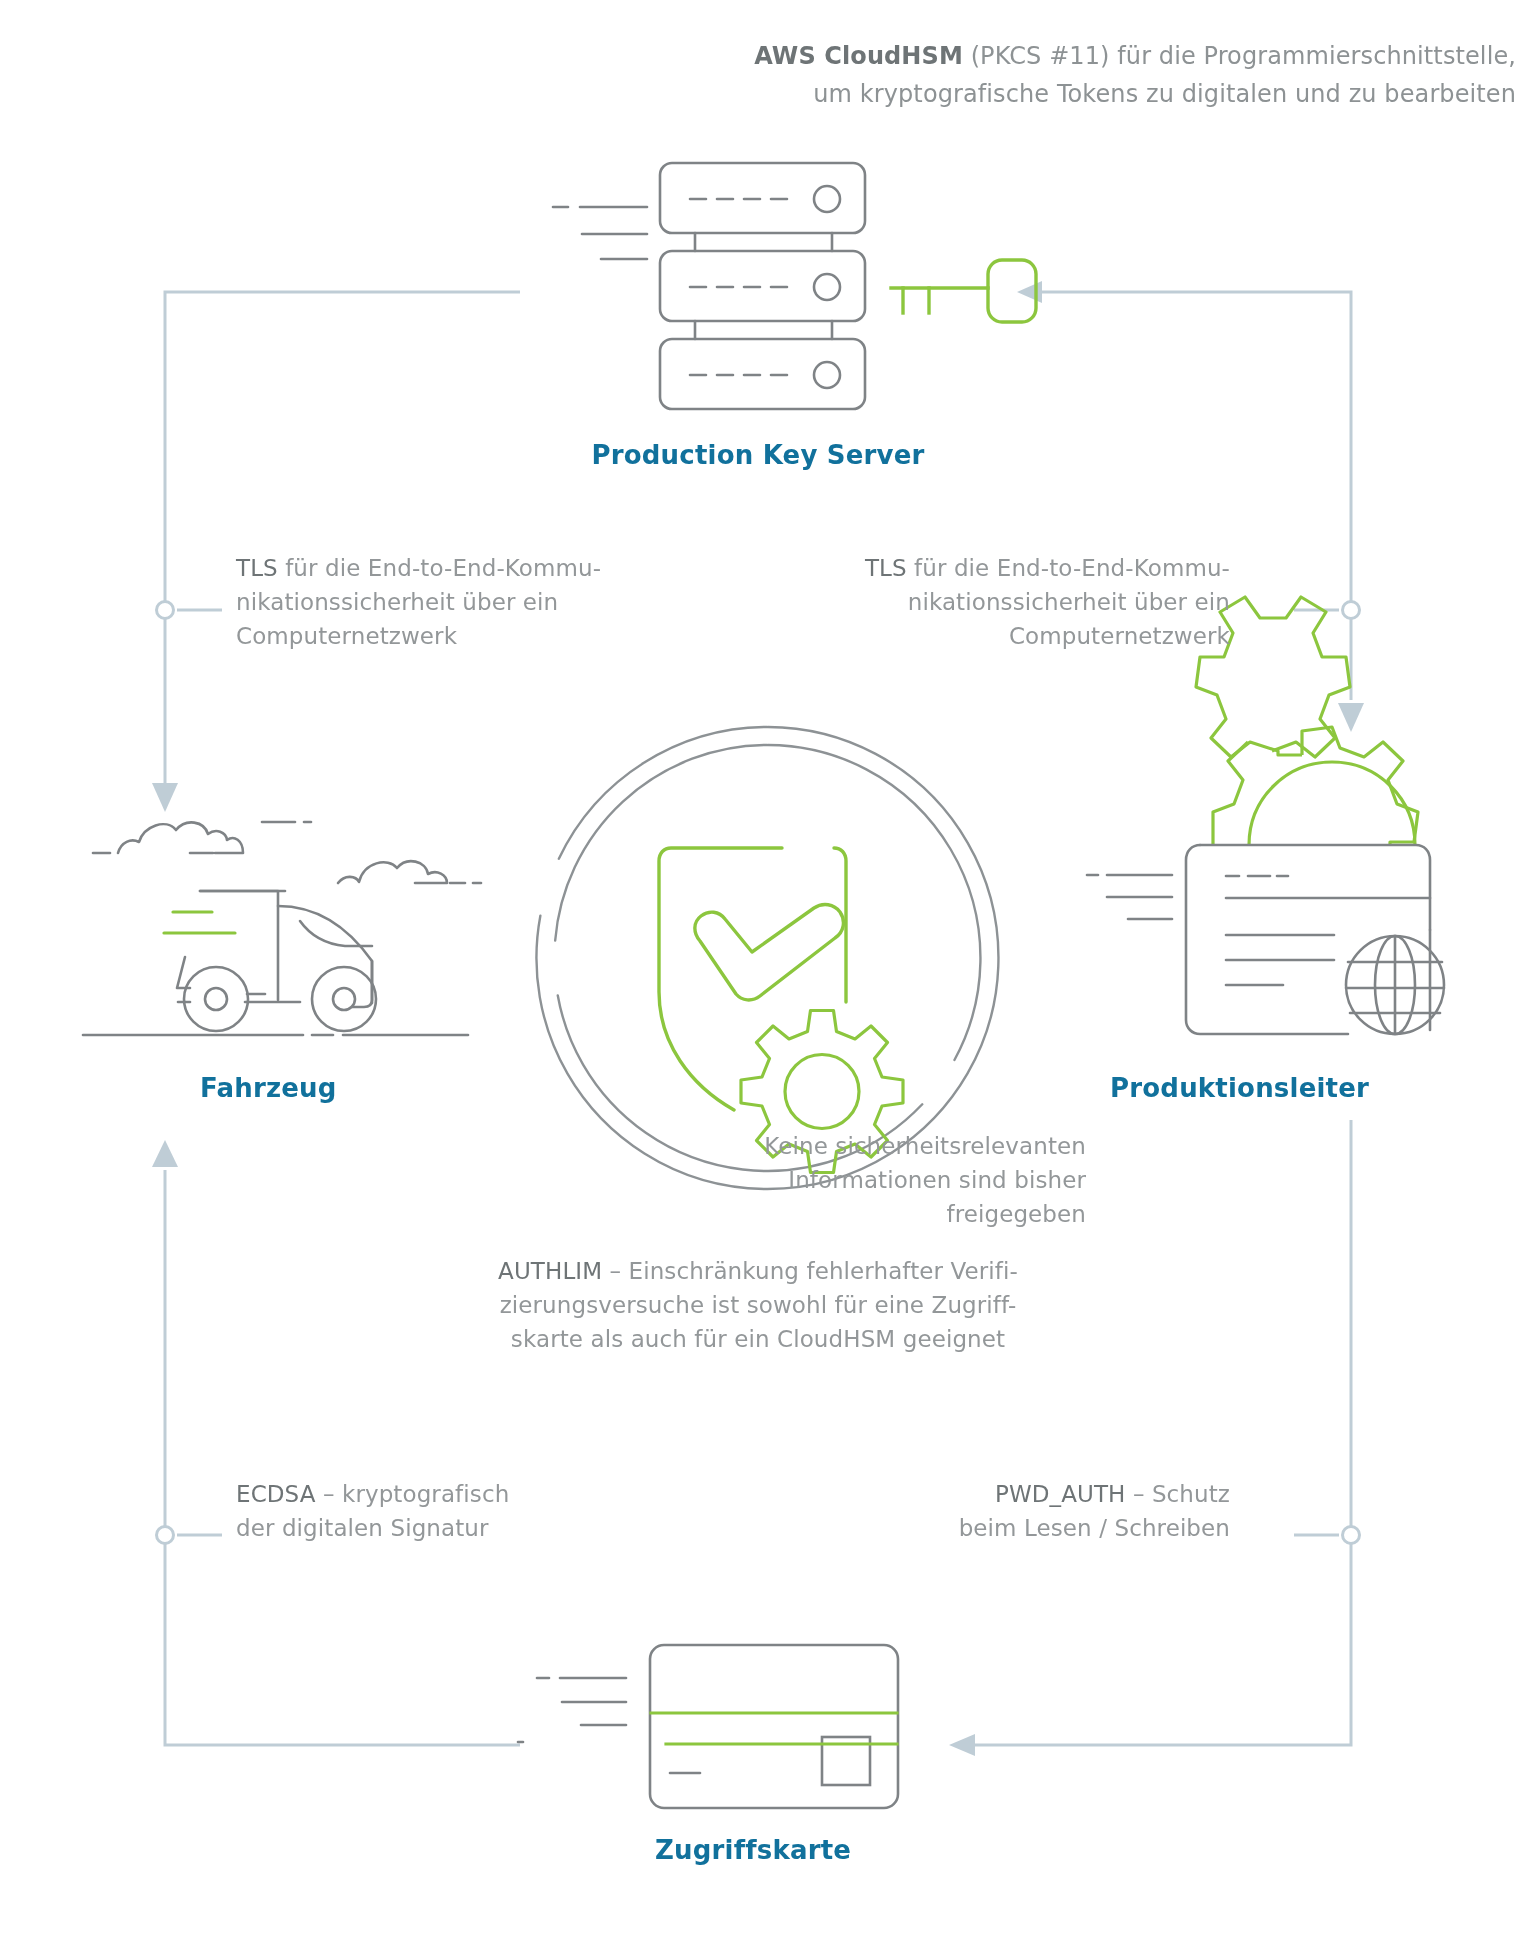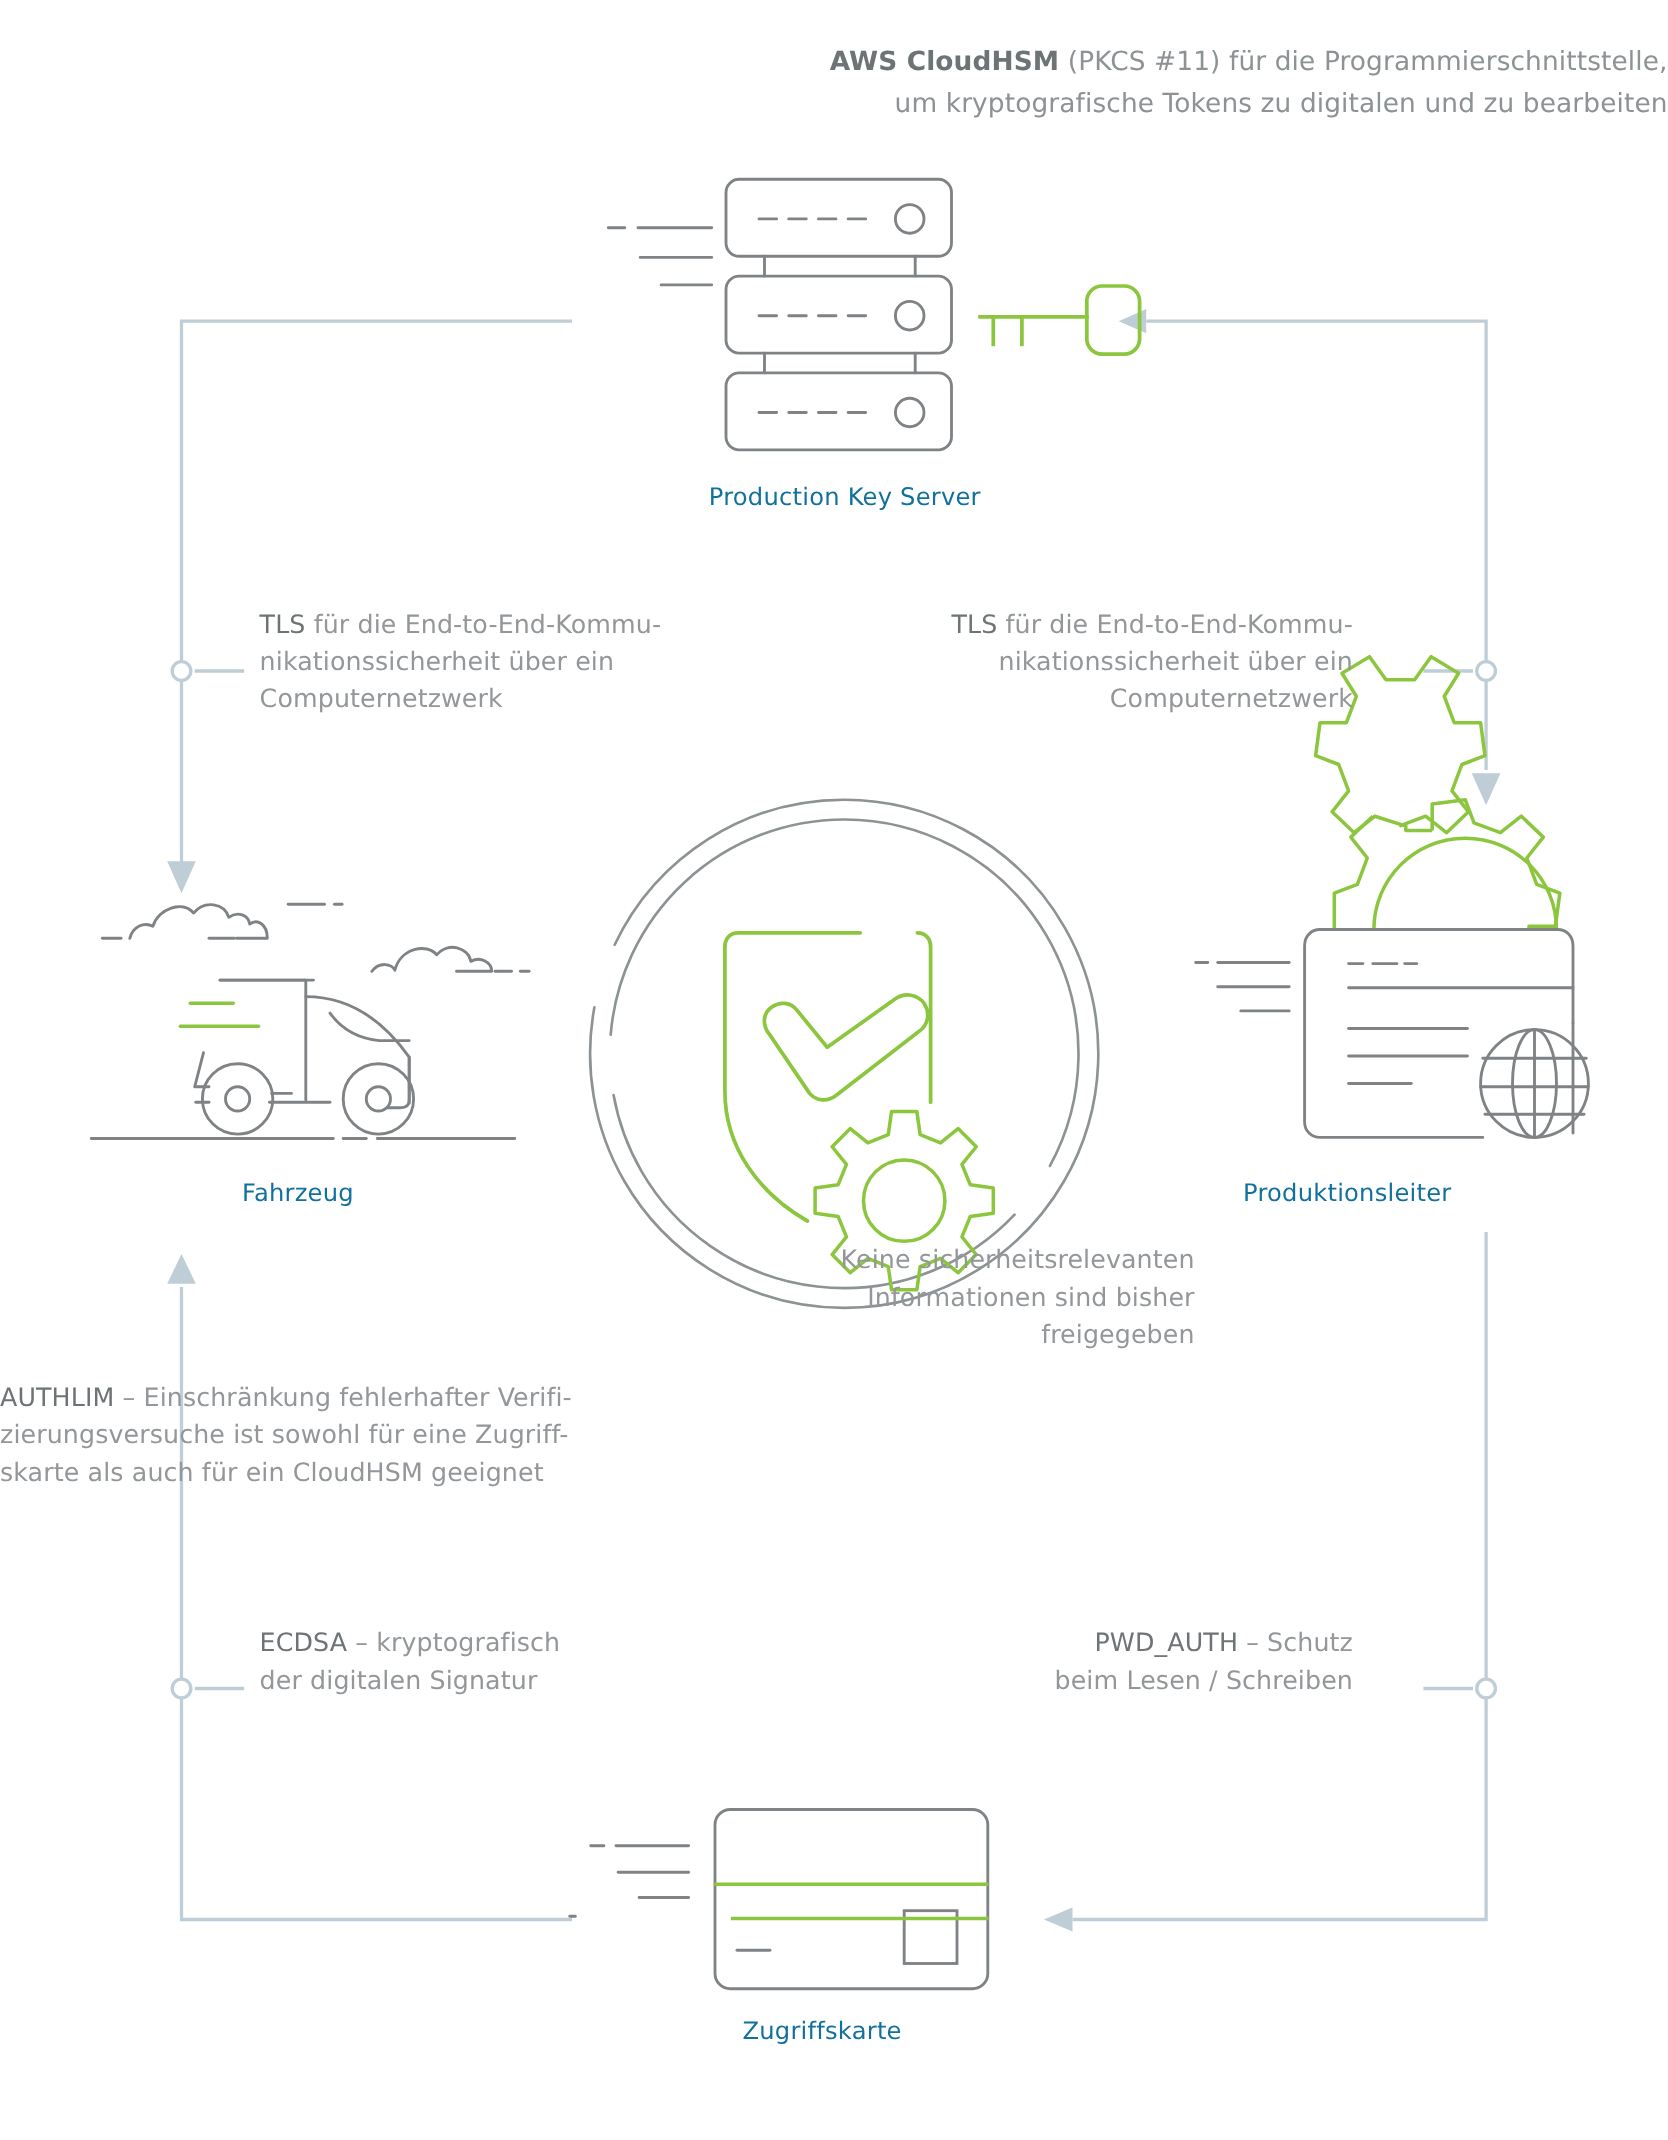--- a/index.html
+++ b/index.html
@@ -29,38 +29,37 @@
     font-size: 24px;
     line-height: 1.58;
     font-weight: 400;
     letter-spacing: .1px;
   }
   .hdr b { color: #6e7476; font-weight: 700; }
 
   .nodelabel {
     position: absolute;
     color: #11719c;
-    font-size: 22px;
-    font-weight: 400;
+    font-size: 26px;
+    font-weight: 700;
     white-space: nowrap;
     letter-spacing: .2px;
-    margin-left: 20px;
   }
 
   .para {
     position: absolute;
     color: #939799;
     font-size: 23px;
     line-height: 1.47;
     font-weight: 400;
     letter-spacing: .1px;
   }
   .para b { color: #6e7476; font-weight: 400; }
   .para.r { text-align: right; }
-  .para.c { text-align: left; }
+  .para.c { text-align: center; }
   .para.l { text-align: left; }
 </style>
 </head>
 <body>
 
 <svg id="diagram" viewBox="0 0 1516 1945" width="1516" height="1945" xmlns="http://www.w3.org/2000/svg">
 
   <defs>
     <marker id="arrowDown" viewBox="0 0 12 12" refX="6" refY="10" markerWidth="12" markerHeight="12" orient="auto-start-reverse">
       <path d="M0,0 L12,0 L6,11 Z" fill="#bfcdd6"></path>

